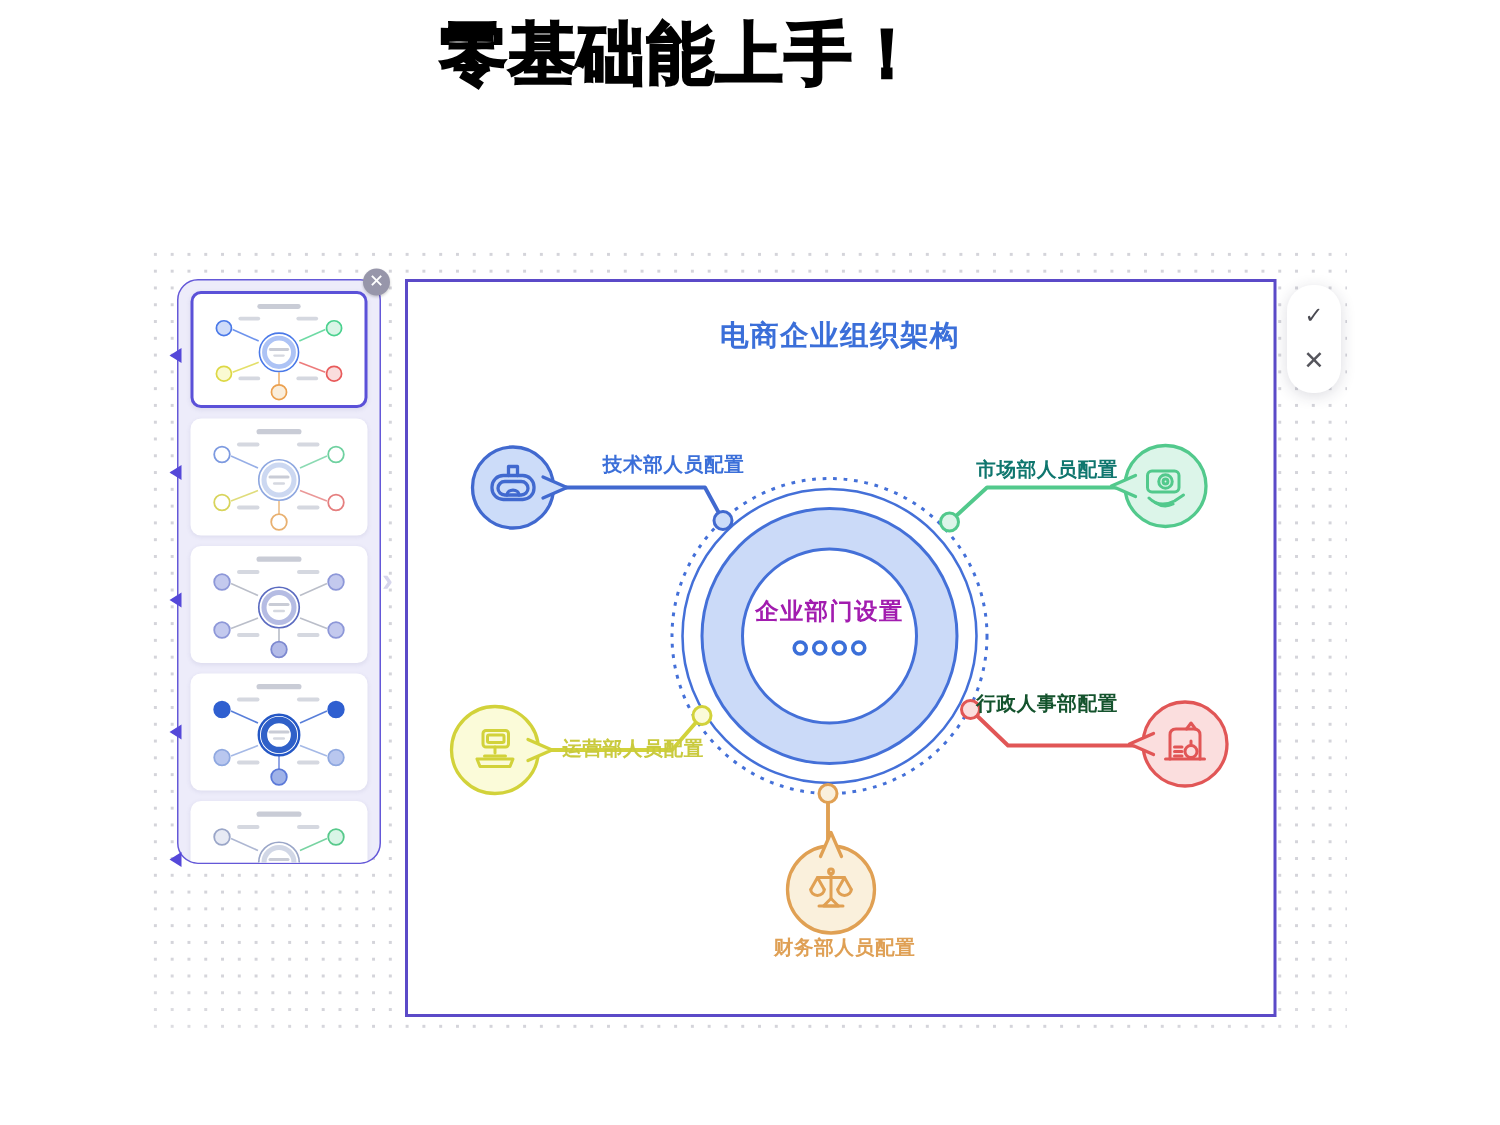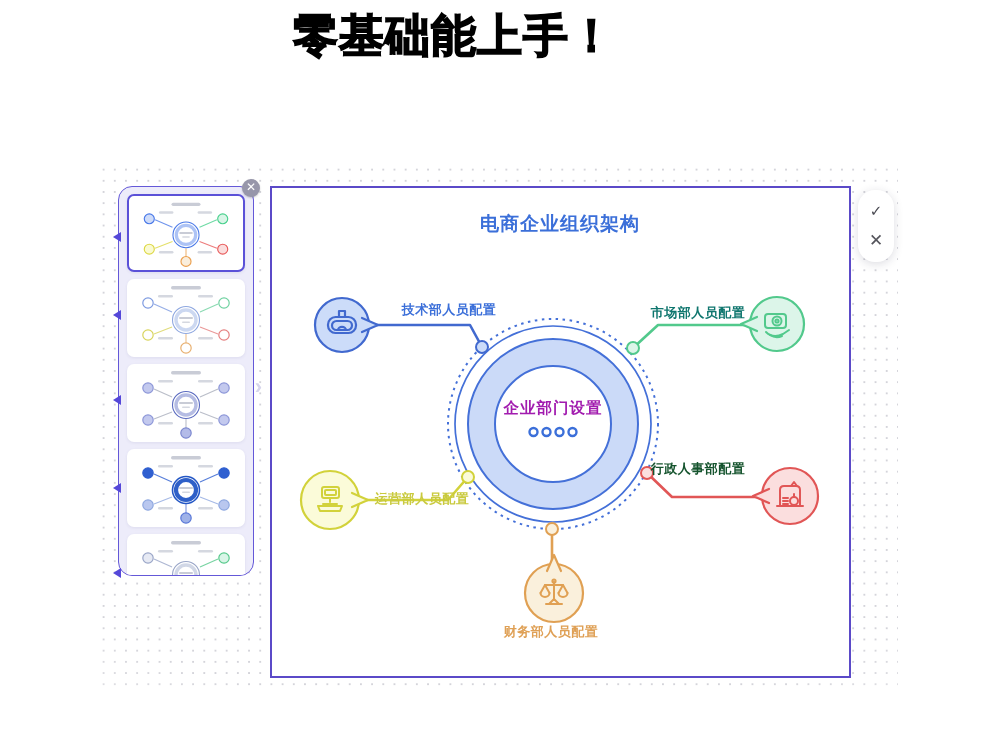--- a/index.html
+++ b/index.html
@@ -304,21 +304,21 @@
     </svg>
 
   <div class="lbl canvas-title" style="left: 288px; top: 36px; color: rgb(59, 111, 217);">电商企业组织架构</div>
 
   <div class="lbl center-label" style="left: 281px; top: 220px; color: #a21caf;">企业部门设置</div>
 
   <div class="lbl node-label" style="left: 177px; top: 122px; color: rgb(59, 111, 217);">技术部人员配置</div>
   <div class="lbl node-label" style="left: 426px; top: 125px; color: #0f766e;">市场部人员配置</div>
   <div class="lbl node-label" style="left: 150px; top: 277px; color: rgb(201, 202, 62); margin-top: 34px;">运营部人员配置</div>
   <div class="lbl node-label" style="left: 426px; top: 281px; color: #14532d;">行政人事部配置</div>
-  <div class="lbl node-label" style="left: 279px; top: 444px; color: rgb(223, 160, 85);">财务部人员配置</div>
+  <div class="lbl node-label" style="left: 291px; top: 444px; color: rgb(223, 160, 85);">财务部人员配置</div>
 </div>
 
 <div class="actions">
   <div class="act">
     <span>✓</span>
   </div>
   <div class="act reject">
     <span>✕</span>
   </div>
 </div>

